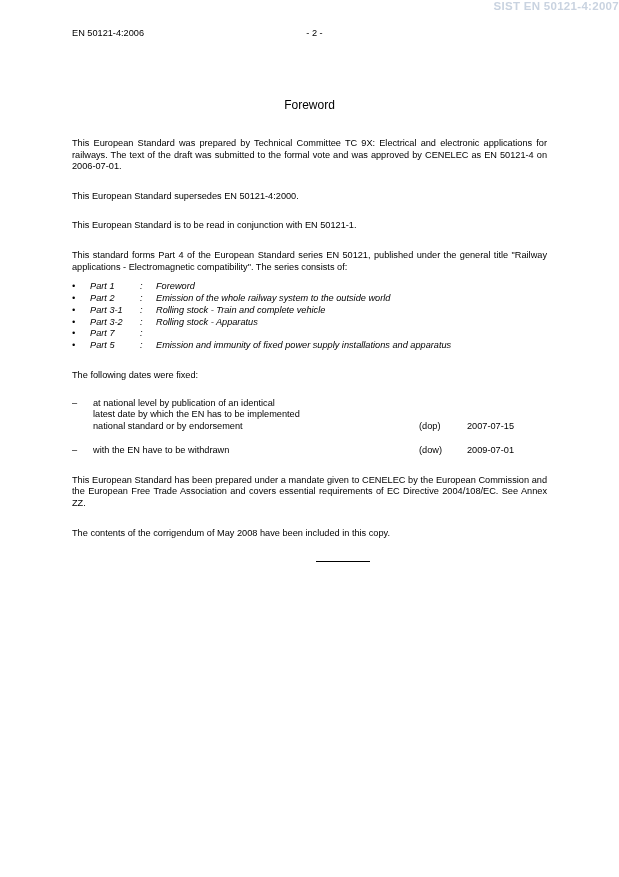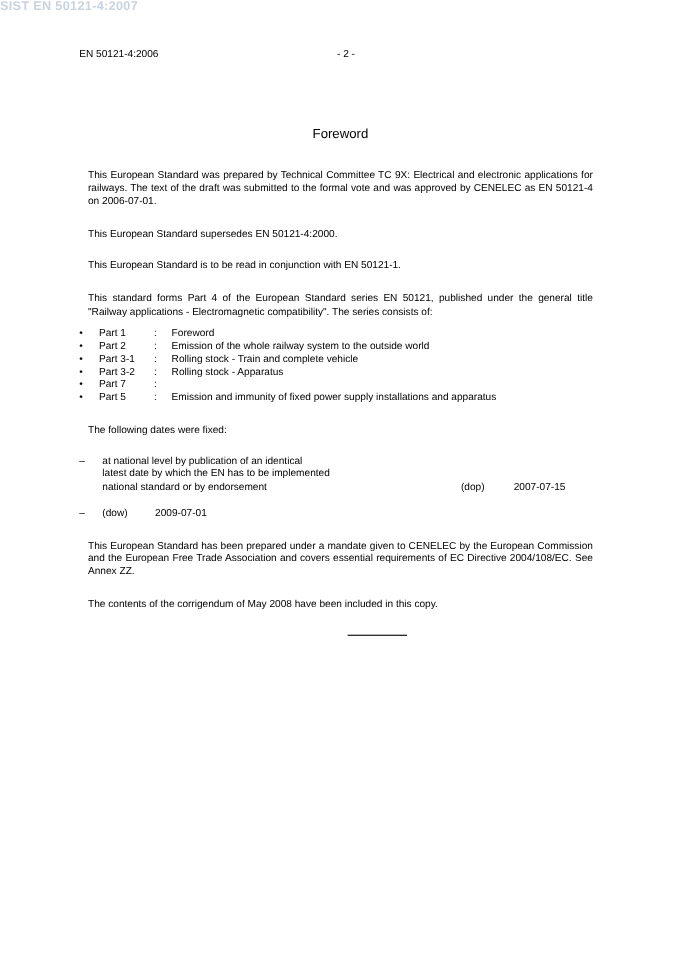--- a/index.html
+++ b/index.html
@@ -19,30 +19,30 @@
     position: relative;
     width: 619px;
     height: 877px;
     box-sizing: border-box;
   }
   .watermark {
     position: absolute;
     top: 0px;
     left: 0;
     width: 619px;
-    text-align: left;
+    text-align: right;
     font-size: 11.5px;
     font-weight: bold;
     color: #c9d3e0;
     letter-spacing: 0.3px;
   }
   .content {
     position: absolute;
     left: 72px;
-    top: 44px;
+    top: 28px;
     width: 475px;
   }
   .header-row {
     display: flex;
     align-items: baseline;
     font-size: 9.2px;
     margin-bottom: 0;
   }
   .header-left {
     white-space: nowrap;
@@ -56,30 +56,31 @@
     text-align: center;
     font-size: 12px;
     font-weight: normal;
     margin-top: 60px;
     margin-bottom: 0;
   }
   p.para {
     font-size: 9.2px;
     line-height: 11.6px;
     text-align: justify;
-    margin: 8px;
+    margin: 0;
     margin-top: 18px;
   }
   p.para.first {
     margin-top: 26px;
   }
   ul.parts {
     list-style: none;
     margin: 8px 0 0 0;
     padding: 0;
+    font-style: italic;
   }
   ul.parts li {
     font-size: 9.2px;
     line-height: 11.8px;
     display: flex;
     align-items: baseline;
     padding-left: 18px;
     position: relative;
   }
   ul.parts li::before {
@@ -214,20 +215,21 @@
             <span class="date-code">(dop)</span>
             <span class="date-value">2007-07-15</span>
           </span>
         </span>
       </div>
 
       <div class="date-block">
         <span class="date-dash">–</span>
         <span class="date-text">
           <span class="date-row-last">
+            <span class="grow">with the EN have to be withdrawn</span>
             <span class="date-code">(dow)</span>
             <span class="date-value">2009-07-01</span>
           </span>
         </span>
       </div>
 
     </div>
 
     <p class="para">This European Standard has been prepared under a mandate given to CENELEC by the European Commission and the European Free Trade Association and covers essential requirements of EC Directive 2004/108/EC. See Annex ZZ.</p>
 

